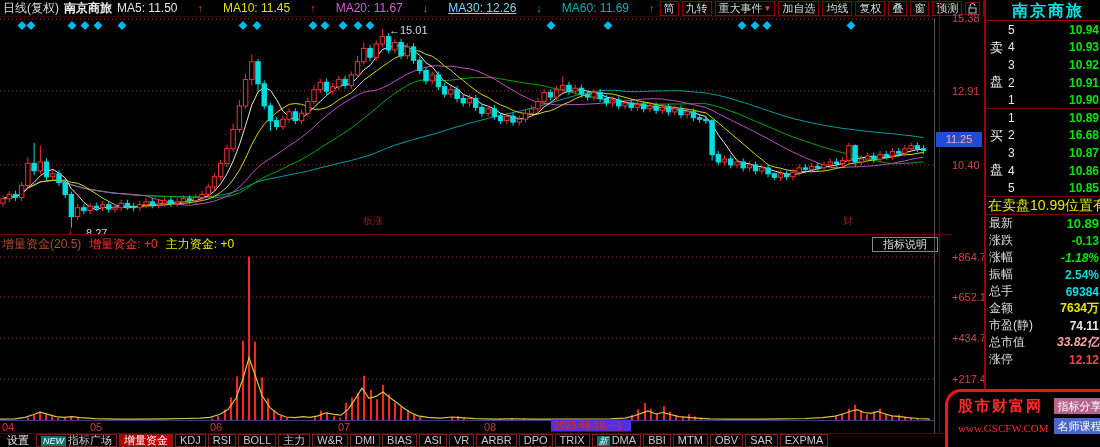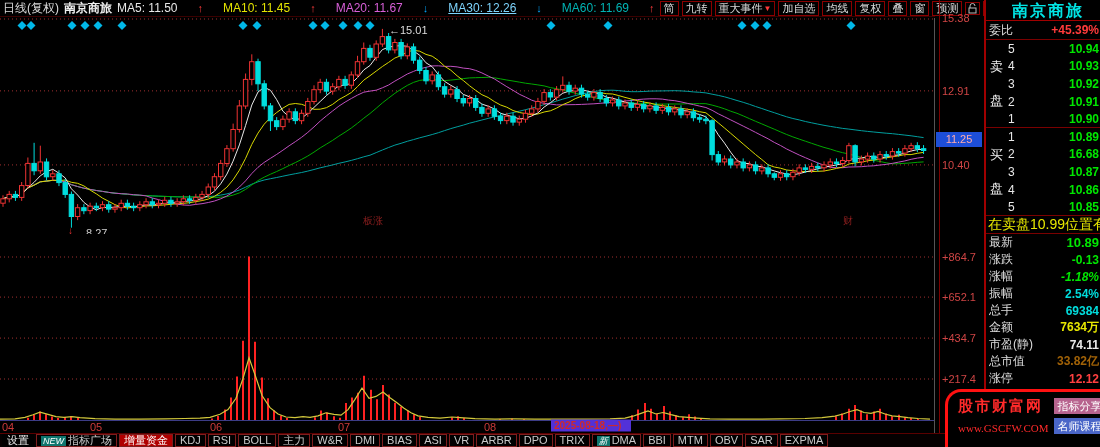--- a/index.html
+++ b/index.html
@@ -14,21 +14,21 @@
   .ma-strip{display:flex;gap:20px;align-items:center}
   .ma-item{font-size:12px}
   .ma-arrow{font-size:11px;font-weight:bold}
   .tb-right{margin-left:auto;display:flex;gap:3px;align-items:center}
   .tb-btn{border:1px solid #8b0000;color:#d8d8d8;background:#000;font-size:11px;line-height:13px;
           padding:0 3px;cursor:pointer;font-family:"Liberation Sans",sans-serif;display:flex;align-items:center;gap:1px}
   .tb-btn .caret{color:#ff3b3b;font-size:8px}
   .tb-ic{border:1px solid #8b0000;background:#000;color:#cfcfcf;font-size:10px;line-height:13px;padding:0 2px;cursor:pointer}
   
   .axis-col{position:absolute;left:940px;top:0;width:44px;height:447px;font-size:11px}
-  .ax-label{position:absolute;left:2px;color:#d04545;letter-spacing:0}
+  .ax-label{position:absolute;left:12px;color:#d04545;letter-spacing:0}
   .ax-cur{position:absolute;left:-4px;width:46px;background:#1d4ed8;color:#ffabab;text-align:center;
           font-size:11px;line-height:15px;height:15px}
   .vline{position:absolute;width:1px;background:#555}
   .vline-red{position:absolute;width:1px;background:#7a0000}
   
   .ind-header{position:absolute;left:0;top:234px;width:952px;height:18px;display:flex;align-items:center;
               gap:8px;padding:1px 2px 0 2px;font-size:12px;border-top:1px solid #6a0000;background:#000;white-space:nowrap}
   .ih-name{color:#b34d33}
   .ih-s1{color:#ff3333}
   .ih-s2{color:#e8e800}
@@ -468,20 +468,26 @@
         <path d="M767 3 l4.5 4.5 l-4.5 4.5 l-4.5 -4.5 Z" fill="#00b8e8"></path>
         <path d="M851 3 l4.5 4.5 l-4.5 4.5 l-4.5 -4.5 Z" fill="#00b8e8"></path>
       </g>
       <text x="389" y="15.9" fill="#dcdcdc" font-size="11">←15.01</text>
       <text x="68" y="215.7" fill="#ee3333" font-size="10">↓</text>
       <text x="75" y="218.7" fill="#d0d0d0" font-size="11">—8.27</text>
       <text x="363" y="206" fill="#8f1f1f" font-size="10">板涨</text>
       <text x="843" y="206" fill="#8f1f1f" font-size="10">财</text>
     </svg>
 
+  <div class="ind-header">
+    <span class="ih-name">增量资金(20.5)</span>
+    <span class="ih-s1"><span>增量资金:</span> <span>+0</span></span>
+    <span class="ih-s2"><span>主力资金:</span> <span>+0</span></span>
+    <button class="ih-help">指标说明</button>
+  </div>
 
   <svg id="subChart" width="935" height="181" style="position:absolute;left:0;top:252px;cursor:crosshair">
       <g>
         <line x1="0" x2="935" y1="5.0" y2="5.0" stroke="#a03030" stroke-width="1" stroke-dasharray="1 3"></line>
         <line x1="0" x2="935" y1="45.1" y2="45.1" stroke="#a03030" stroke-width="1" stroke-dasharray="1 3"></line>
         <line x1="0" x2="935" y1="86.1" y2="86.1" stroke="#a03030" stroke-width="1" stroke-dasharray="1 3"></line>
         <line x1="0" x2="935" y1="127.0" y2="127.0" stroke="#a03030" stroke-width="1" stroke-dasharray="1 3"></line>
       </g>
       <line x1="0" x2="935" y1="168.5" y2="168.5" stroke="#3c3c86" stroke-width="1"></line>
       <g>
@@ -645,24 +651,20 @@
       <button class="tab">
         <span>SAR</span>
       </button>
       <button class="tab">
         <span>EXPMA</span>
       </button>
     </div>
 
   <div class="quote-panel">
     <div class="qp-title">南京商旅</div>
-    <div class="qp-weibi">
-      <span class="lbl">委比</span>
-      <span class="val">+45.39%</span>
-    </div>
     <div class="qp-block" id="qpSell">
         <div class="qp-side">
           <div>卖</div>
           <div>盘</div>
         </div>
         <div class="qp-row">
           <span class="num">5</span>
           <span class="price">10.94</span>
         </div>
         <div class="qp-row">
@@ -736,21 +738,21 @@
         <div class="st-row">
           <span class="lbl">金额</span>
           <span class="val" style="color: rgb(232, 232, 0);">7634万</span>
         </div>
         <div class="st-row">
           <span class="lbl">市盈(静)</span>
           <span class="val" style="color: rgb(232, 232, 232);">74.11</span>
         </div>
         <div class="st-row">
           <span class="lbl">总市值</span>
-          <span class="val" style="color: #a16207;">33.82亿</span>
+          <span class="val" style="color: #fca5a5; font-style: italic;">33.82亿</span>
         </div>
         <div class="st-row">
           <span class="lbl">涨停</span>
           <span class="val" style="color: rgb(255, 64, 64);">12.12</span>
         </div>
       </div>
   </div>
 
   <div class="wm">
     <div>

